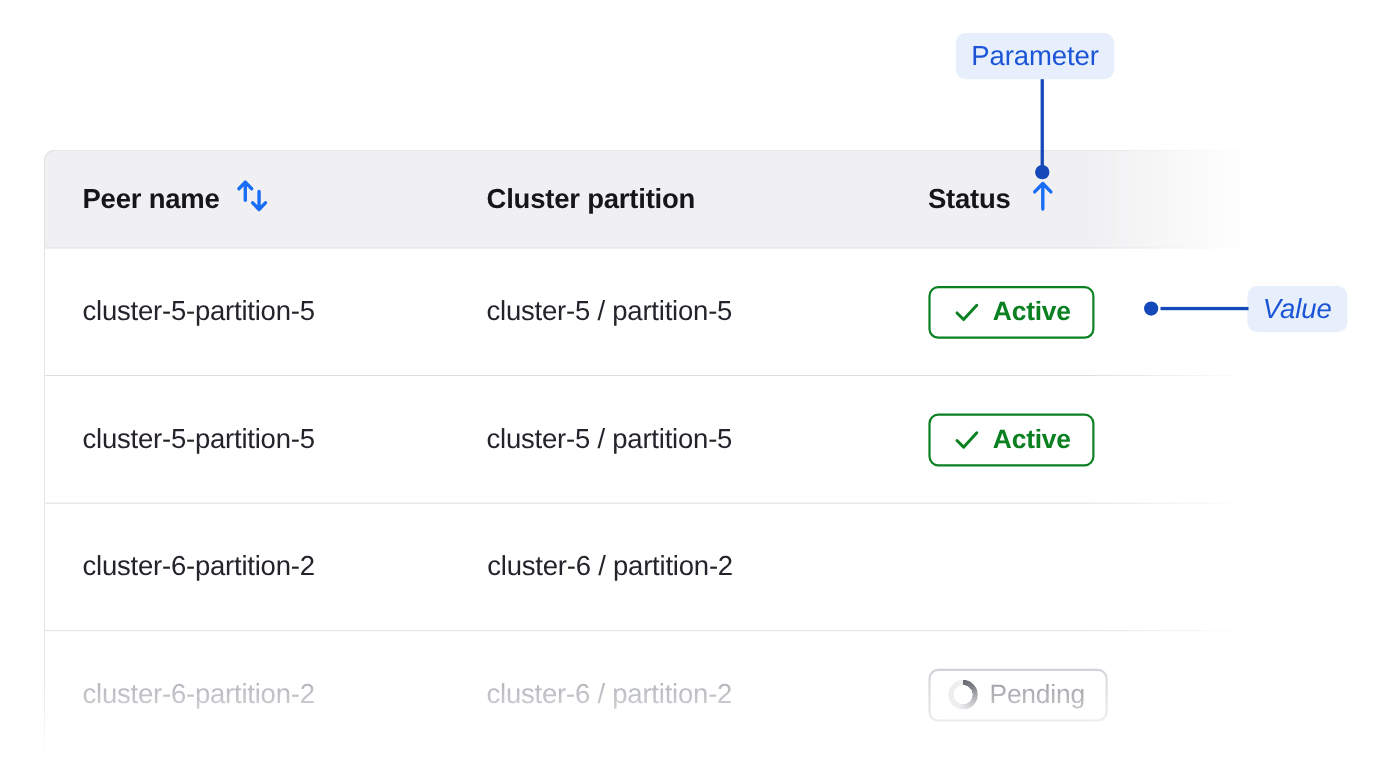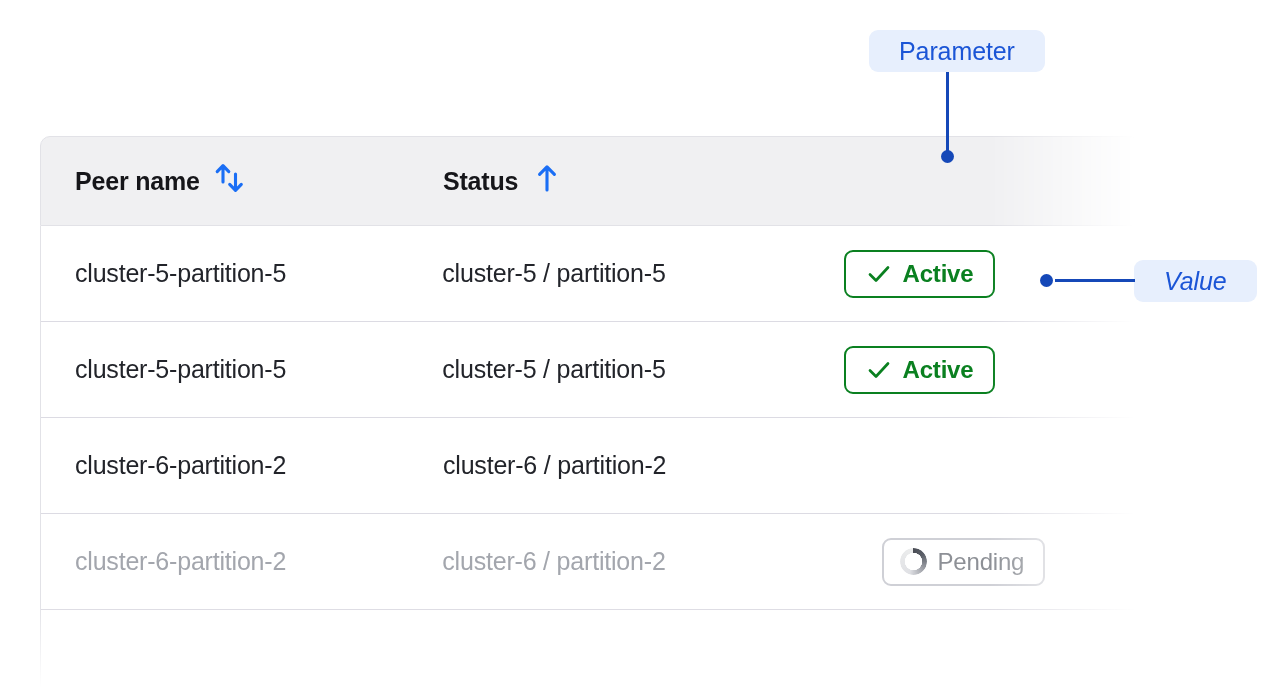--- a/index.html
+++ b/index.html
@@ -60,21 +60,21 @@
   .col-2 { width: 402px; }
   .col-3 { width: 296px; }
 
   
   .tbody {
     border-left: 1px solid #e2e2e7;
     border-right: 1px solid #e2e2e7;
     box-sizing: border-box;
   }
   .row {
-    height: 96px;
+    height: 116px;
     display: flex;
     align-items: center;
     border-bottom: 1px solid #dcdbe3;
     box-sizing: border-box;
     background: #fff;
   }
   .cell {
     font-size: 25px;
     color: #22242a;
     letter-spacing: -0.2px;
@@ -94,21 +94,21 @@
     border-radius: 9px;
     border: 2px solid #0a8020;
     font-size: 24px;
     font-weight: bold;
     color: #0a8020;
     box-sizing: border-box;
     white-space: nowrap;
   }
   .badge.active   { border-color: #0a8020; color: #0a8020; }
   .badge.starting { border-color: #a22ef0; color: #a22ef0; padding: 0 17px 0 15px; }
-  .badge.pending  { border-color: #cfd0d6; color: #8d9096; font-weight: normal; padding: 0 19px 0 16px; margin-left: 38px; }
+  .badge.pending  { border-color: #cfd0d6; color: #8d9096; font-weight: normal; padding: 0 19px 0 16px; }
 
   .check-icon { width: 26px; height: 26px; display: block; flex: none; }
 
   .spinner {
     width: 27px; height: 27px;
     border-radius: 50%;
     flex: none;
     display: block;
   }
   .spinner.purple {
@@ -131,21 +131,21 @@
   .callout-pill {
     position: absolute;
     display: inline-flex;
     align-items: center;
     justify-content: center;
     background: #e7effd;
     color: #1b55d6;
     font-size: 25px;
     font-weight: normal;
     border-radius: 9px;
-    padding: 0 30px;
+    padding: 0 14px;
     height: 42px;
     box-sizing: border-box;
     letter-spacing: -0.1px;
   }
   #pill-parameter { left: 869px; top: 30px; }
   #pill-value     { left: 1134px; top: 260px; font-style: italic; }
 
   .leader-line { position: absolute; background: #1548b8; }
   #leader-parameter { left: 946px; top: 72px; width: 3px; height: 84px; }
   #leader-value { left: 1055px; top: 279px; width: 80px; height: 3px; }
@@ -170,20 +170,23 @@
       <div class="th col-1">
         <span>Peer name</span>
         <span class="sort-icon">
           <svg width="32" height="34" viewBox="0 0 32 34" fill="none" xmlns="http://www.w3.org/2000/svg">
             <path d="M9 21 L9 5 M3.2 10.6 L9 4.6 L14.8 10.6" stroke="#1a6ef5" stroke-width="3.1" stroke-linecap="round" stroke-linejoin="round"></path>
             <path d="M21.5 13 L21.5 29 M15.7 23.4 L21.5 29.4 L27.3 23.4" stroke="#1a6ef5" stroke-width="3.1" stroke-linecap="round" stroke-linejoin="round"></path>
           </svg>
         </span>
       </div>
 
+      <div class="th col-2">
+        <span>Cluster partition</span>
+      </div>
 
       <div class="th col-3">
         <span>Status</span>
         <span class="sort-icon">
           <svg width="30" height="32" viewBox="0 0 30 32" fill="none" xmlns="http://www.w3.org/2000/svg">
             <path d="M15 28 L15 5 M7.6 12.4 L15 4.8 L22.4 12.4" stroke="#1a6ef5" stroke-width="3.1" stroke-linecap="round" stroke-linejoin="round"></path>
           </svg>
         </span>
       </div>
     </div>

